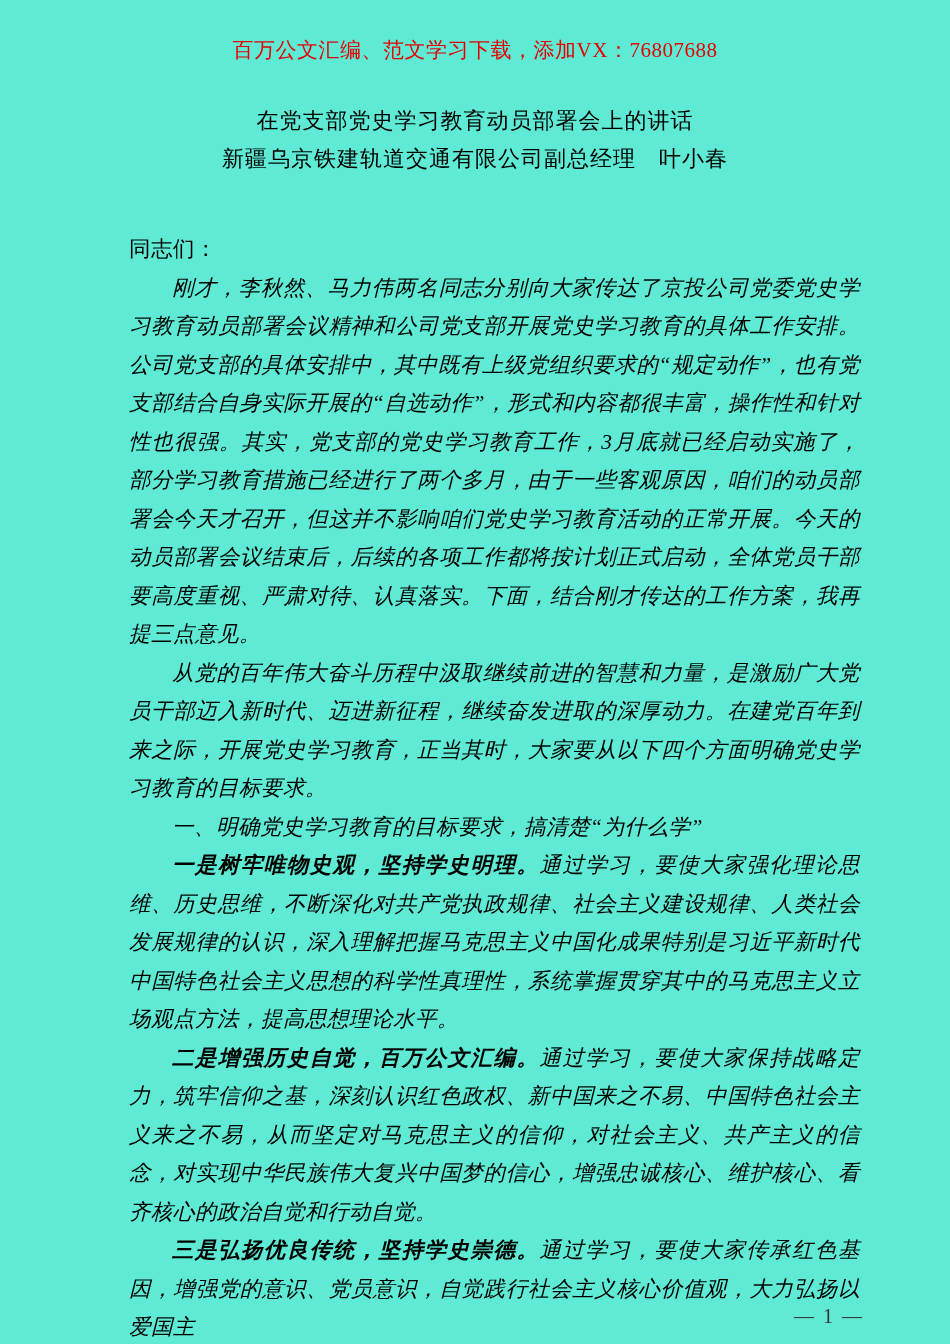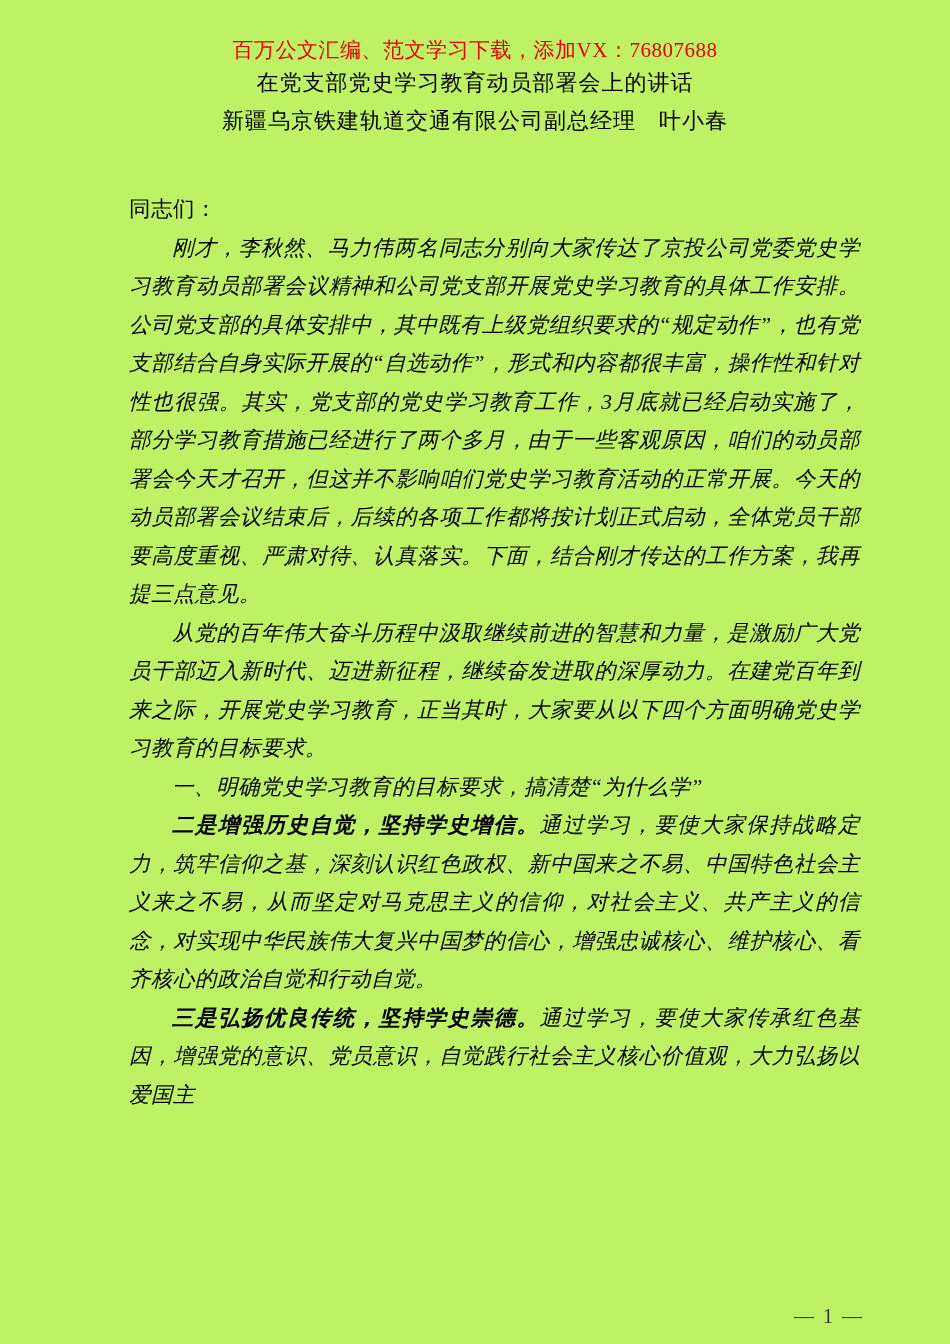--- a/index.html
+++ b/index.html
@@ -5,36 +5,38 @@
   html, body {
     margin: 0;
     padding: 0;
     background: #ffffff;
   }
   .page {
     position: relative;
     width: 950px;
     height: 1344px;
     margin: 0 auto;
-    background: #bef264;
+    background: #5eead4;
     box-sizing: border-box;
     padding: 36px 90px 0 90px;
     font-family: "Liberation Serif", "DejaVu Serif", serif;
     color: #000000;
     overflow: hidden;
   }
   .notice {
     text-align: center;
     color: #e60000;
     font-size: 21px;
     line-height: 28px;
     letter-spacing: 0.5px;
   }
   .title-block {
+    margin-top: 40px;
     text-align: center;
+    font-family: Liberation Mono, monospace;
   }
   .title-line {
     font-size: 22px;
     line-height: 38px;
     letter-spacing: 1px;
   }
   .doc-body {
     margin-top: 50px;
     font-size: 21.5px;
     line-height: 38.5px;
@@ -85,23 +87,26 @@
     </p>
 
     <p class="para">
       <span>从党的百年伟大奋斗历程中汲取继续前进的智慧和力量，是激励广大党员干部迈入新时代、迈进新征程，继续奋发进取的深厚动力。在建党百年到来之际，开展党史学习教育，正当其时，大家要从以下四个方面明确党史学习教育的目标要求。</span>
     </p>
 
     <p class="para">
       <span>一、明确党史学习教育的目标要求，搞清楚“为什么学”</span>
     </p>
 
+    <p class="para">
+      <span class="lead">一是树牢唯物史观，坚持学史明理。</span><span>通过学习，要使大家强化理论思维、历史思维，不断深化对共产党执政规律、社会主义建设规律、人类社会发展规律的认识，深入理解把握马克思主义中国化成果特别是习近平新时代中国特色社会主义思想的科学性真理性，系统掌握贯穿其中的马克思主义立场观点方法，提高思想理论水平。</span>
+    </p>
 
     <p class="para">
-      <span class="lead">二是增强历史自觉，坚持学史增信。</span><span>通过学习，要使大家保持战略定力，筑牢信仰之基，深刻认识红色政权、新中国来之不易、中国特色社会主义来之不易，从而坚定对马克思主义的信仰，对社会主义、共产主义的信念，对实现中华民族伟大复兴中国梦的信心，增强忠诚核心、维护核心、看齐核心的政治自觉和行动自觉。</span>
+      <span class="lead">二是增强历史自觉，百万公文汇编。</span><span>通过学习，要使大家保持战略定力，筑牢信仰之基，深刻认识红色政权、新中国来之不易、中国特色社会主义来之不易，从而坚定对马克思主义的信仰，对社会主义、共产主义的信念，对实现中华民族伟大复兴中国梦的信心，增强忠诚核心、维护核心、看齐核心的政治自觉和行动自觉。</span>
     </p>
 
     <p class="para">
       <span class="lead">三是弘扬优良传统，坚持学史崇德。</span><span>通过学习，要使大家传承红色基因，增强党的意识、党员意识，自觉践行社会主义核心价值观，大力弘扬以爱国主</span>
     </p>
 
   </div>
 
   <div class="page-number">— 1 —</div>
 

